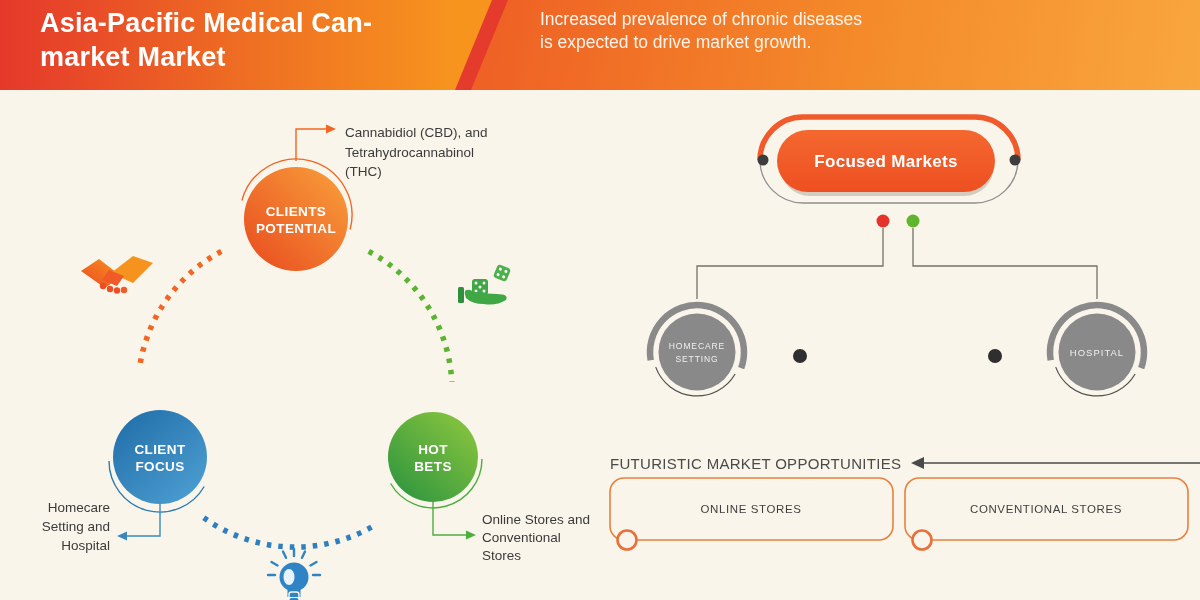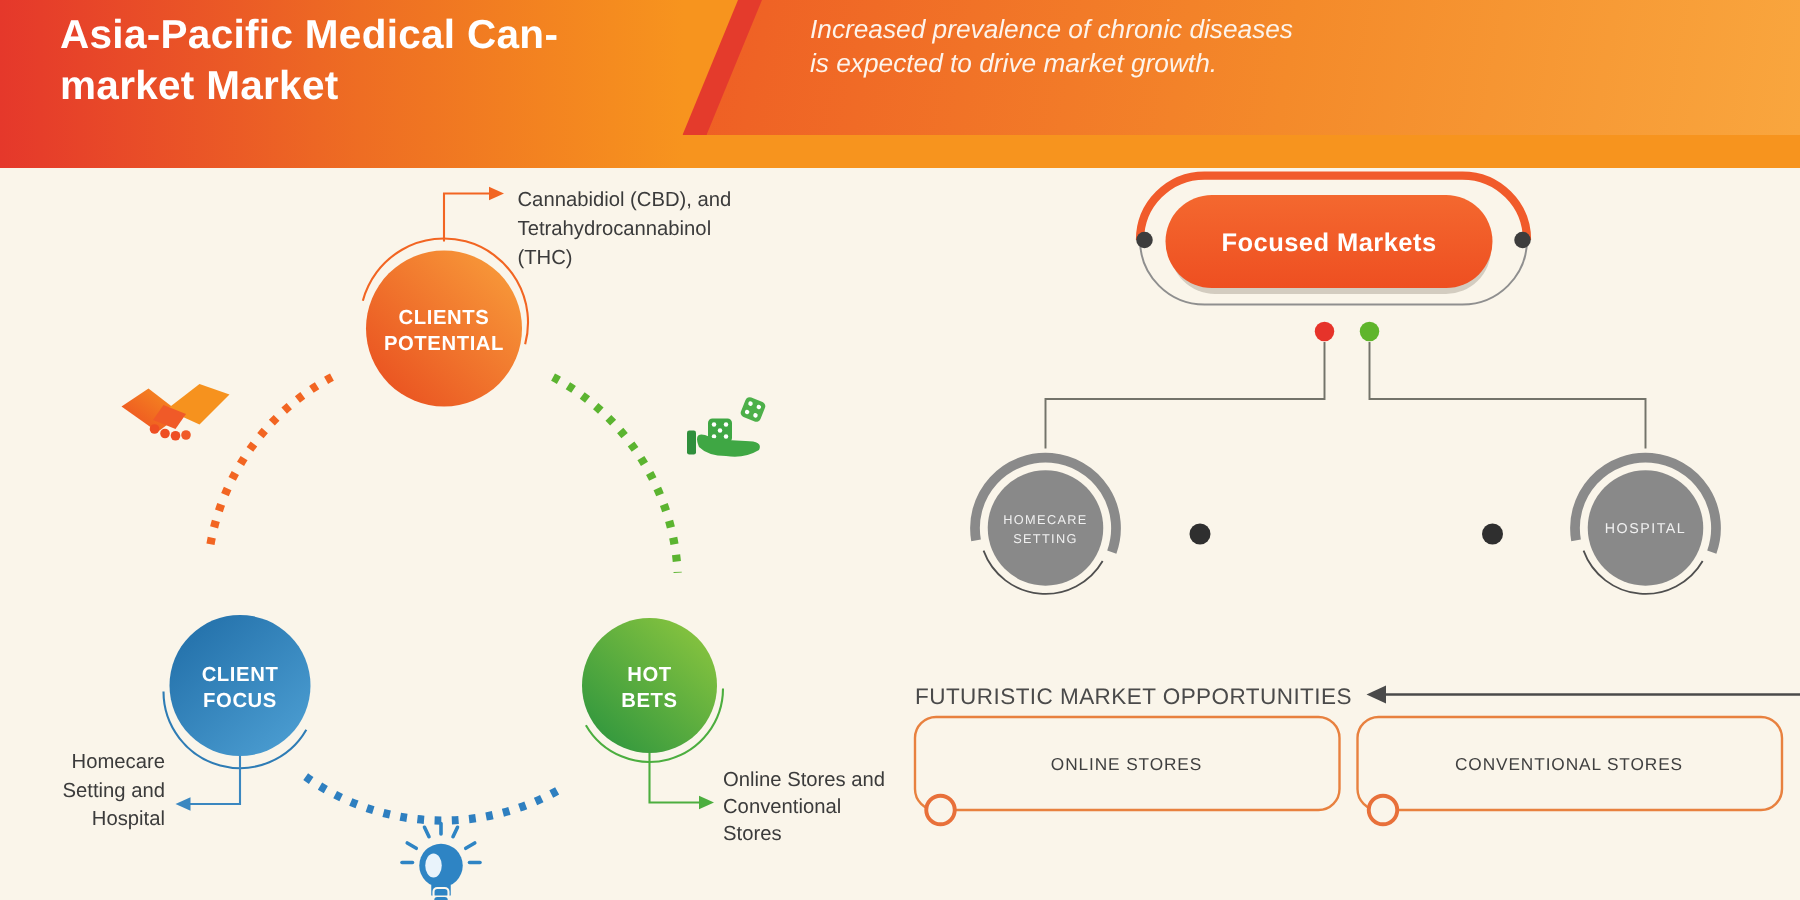--- a/index.html
+++ b/index.html
@@ -4,42 +4,42 @@
 <style>
   * { margin:0; padding:0; box-sizing:border-box; }
   html,body { width:1200px; height:600px; }
   body {
     position:relative; overflow:hidden;
     background:#faf5ea;
     font-family:"Liberation Sans", sans-serif;
   }
   
   .header {
-    position:absolute; left:0; top:0; width:1200px; height:112px;
+    position:absolute; left:0; top:0; width:1200px; height:90px;
     background:linear-gradient(90deg,#e5382b 0%, #ee6d23 20%, #f7941e 38%);
     overflow:hidden;
   }
   .header-right-bg {
     position:absolute; left:440px; top:0; right:0; height:90px;
     background:linear-gradient(100deg,#ee5b24 0%, #f48a2a 55%, #f9a63e 100%);
     clip-path:polygon(68px 0%, 100% 0%, 100% 100%, 31px 100%);
   }
   .header-slash {
     position:absolute; left:440px; top:0; width:80px; height:90px;
     background:#e43b2c;
     clip-path:polygon(52px 0%, 70px 0%, 33px 100%, 15px 100%);
   }
   .header h1 {
     position:absolute; left:40px; top:6px;
     font-size:27px; line-height:34px; font-weight:700;
     color:#ffffff; letter-spacing:0.2px;
   }
   .header .subtitle {
     position:absolute; left:540px; top:8px;
-    font-size:17.5px; line-height:23px; color:#fdf4ec; font-weight:400;font-style:italic;
+    font-size:17.5px; line-height:23px; color:#fdf4ec; font-weight:400;
   }
   
   .canvas { position:absolute; left:0; top:90px; }
   svg { font-family:"Liberation Sans", sans-serif; }
   .t-note   { font-size:13.5px; fill:#3b3b3b; }
   .t-circle { font-size:13.5px; fill:#ffffff; font-weight:600; letter-spacing:0.4px; }
   .t-gray   { font-size:8.5px;  fill:#f0f0f0; letter-spacing:0.9px; }
   .t-gray-lg{ font-size:9.5px;  fill:#f0f0f0; letter-spacing:1px; }
   .t-pill   { font-size:17px;   fill:#ffffff; font-weight:700; letter-spacing:0.3px; }
   .t-heading{ font-size:15px;   fill:#4a4a4a; letter-spacing:0.3px; }

